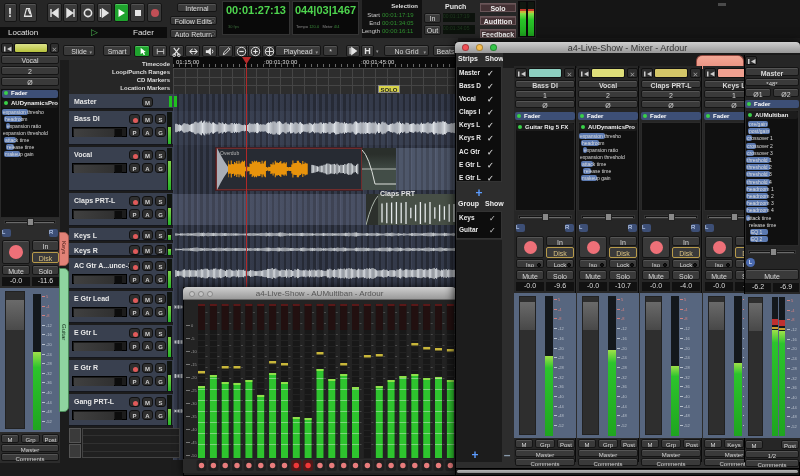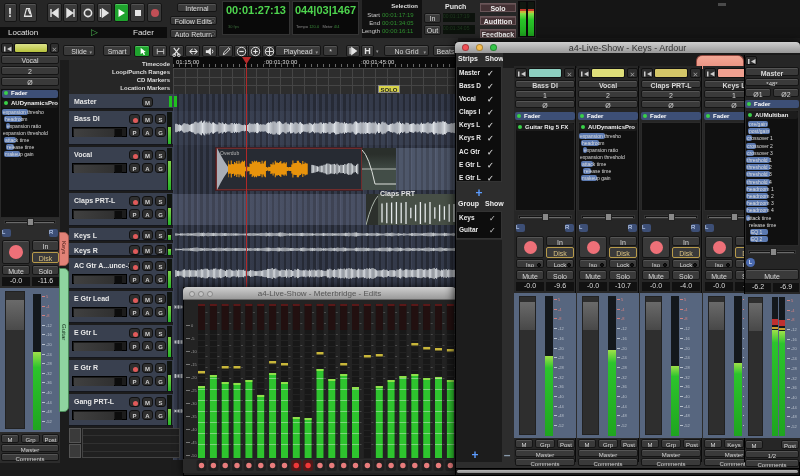--- a/index.html
+++ b/index.html
@@ -603,21 +603,21 @@
 <div style="left:69px;top:444px;width:12px;height:14px;background:#3a3a3a;border:1px solid #555"></div>
 <div style="left:82px;top:428px;width:98px;height:30px;background:#202020;border:1px solid #444"></div>
 <div style="left:83px;top:435px;width:96px;height:1px;background:#303030"></div>
 <div style="left:83px;top:443px;width:96px;height:1px;background:#303030"></div>
 <div style="left:83px;top:451px;width:96px;height:1px;background:#303030"></div>
 <div style="left:183px;top:287px;width:273px;height:189px;background:#232323;border:1px solid #000;box-shadow:0 0 8px rgba(0,0,0,.8)"></div>
 <div style="left:183px;top:287px;width:273px;height:13px;background:linear-gradient(#cfcfcf,#9a9a9a);border-radius:4px 4px 0 0;border-bottom:1px solid #666"></div>
 <div style="left:189px;top:291px;width:6px;height:6px;border-radius:50%;border:1px solid #888;background:#c4c4c4"></div>
 <div style="left:198px;top:291px;width:6px;height:6px;border-radius:50%;border:1px solid #888;background:#c4c4c4"></div>
 <div style="left:207px;top:291px;width:6px;height:6px;border-radius:50%;border:1px solid #888;background:#c4c4c4"></div>
-<div style="left:183px;top:289px;width:273px;height:10px;text-align:center;color:#555;font-size:8px">a4-Live-Show - Meterbridge - Edits</div>
+<div style="left:183px;top:289px;width:273px;height:10px;text-align:center;color:#555;font-size:8px">a4-Live-Show - AUMultiban - Ardour</div>
 <svg width="273" height="176" style="left:183px;top:300px;position:absolute">
     <rect x="3" y="25" width="4" height="1" fill="#777"></rect>
     <text x="8" y="27" font-size="4" fill="#999" font-family="Liberation Sans">0</text>
     <rect x="3" y="38" width="4" height="1" fill="#777"></rect>
     <text x="8" y="40" font-size="4" fill="#999" font-family="Liberation Sans">-5</text>
     <rect x="3" y="51" width="4" height="1" fill="#777"></rect>
     <text x="8" y="53" font-size="4" fill="#999" font-family="Liberation Sans">-10</text>
     <rect x="3" y="64" width="4" height="1" fill="#777"></rect>
     <text x="8" y="66" font-size="4" fill="#999" font-family="Liberation Sans">-15</text>
     <rect x="3" y="77" width="4" height="1" fill="#777"></rect>
@@ -1651,21 +1651,21 @@
     <rect x="250.5" y="160" width="10" height="11" fill="#202020" rx="2"></rect>
     <circle cx="255.5" cy="165.5" r="2.7" fill="#e87c7c"></circle>
     <rect x="262.4" y="160" width="10" height="11" fill="#202020" rx="2"></rect>
     <circle cx="267.4" cy="165.5" r="2.7" fill="#e87c7c"></circle>
   </svg>
 <div style="left:455px;top:42px;width:345px;height:434px;background:#2d2d2d;border:1px solid #000;box-shadow:0 0 10px rgba(0,0,0,.9)"></div>
 <div style="left:455px;top:42px;width:345px;height:11px;background:linear-gradient(#cfcfcf,#989898);border-radius:4px 4px 0 0"></div>
 <div style="left:462px;top:44px;width:7px;height:7px;border-radius:50%;background:#f25056;border:1px solid rgba(0,0,0,.3)"></div>
 <div style="left:476px;top:44px;width:7px;height:7px;border-radius:50%;background:#f5bd4f;border:1px solid rgba(0,0,0,.3)"></div>
 <div style="left:490px;top:44px;width:7px;height:7px;border-radius:50%;background:#35c649;border:1px solid rgba(0,0,0,.3)"></div>
-<div style="left:455px;top:43px;width:345px;height:10px;text-align:center;color:#333;font-size:9px">a4-Live-Show - Keys - Ardour</div>
+<div style="left:455px;top:43px;width:345px;height:10px;text-align:center;color:#333;font-size:9px">a4-Live-Show - Mixer - Ardour</div>
 <div style="left:456px;top:55px;width:46px;height:10px;color:#eee;font-size:7px;font-weight:bold">
     <span style="position:absolute;left:2px">Strips</span>
     <span style="position:absolute;left:29px">Show</span>
   </div>
 <div style="left:456px;top:66px;width:46px;height:116px;background:#0d0d0d;border:1px solid #333;overflow:hidden"></div>
 <div style="left:459px;top:69px;width:30px;height:9px;color:#e8e8e8;font-size:6.5px;font-weight:bold">Master</div>
 <div style="left:487px;top:69px;width:10px;height:9px;color:#ccc;font-size:8px;font-weight:bold">✓</div>
 <div style="left:459px;top:82px;width:30px;height:9px;color:#e8e8e8;font-size:6.5px;font-weight:bold">Bass D</div>
 <div style="left:487px;top:82px;width:10px;height:9px;color:#ccc;font-size:8px;font-weight:bold">✓</div>
 <div style="left:459px;top:95px;width:30px;height:9px;color:#e8e8e8;font-size:6.5px;font-weight:bold">Vocal</div>

